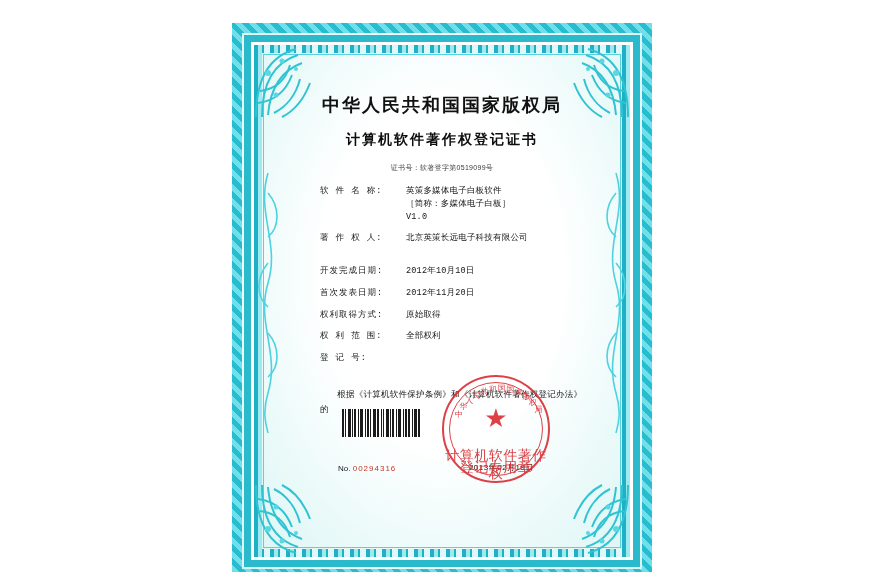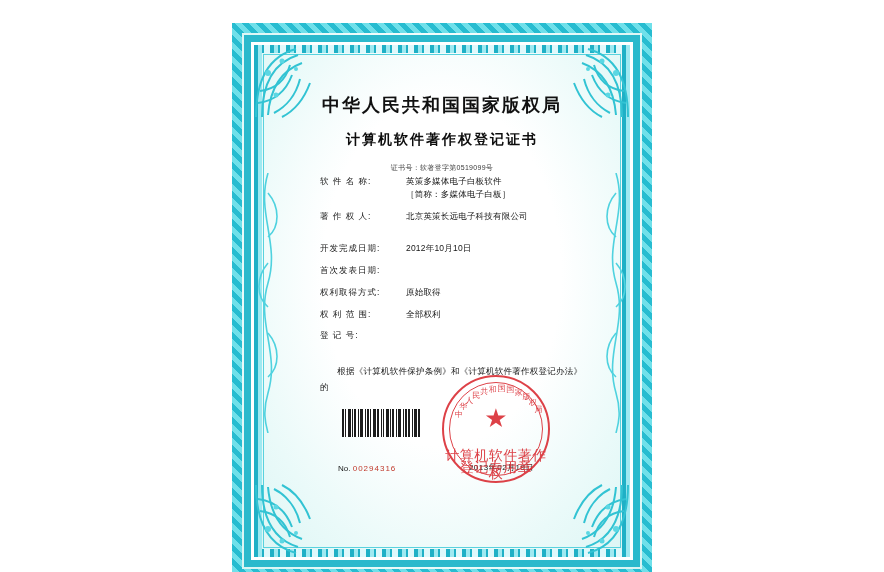--- a/index.html
+++ b/index.html
@@ -126,23 +126,24 @@
     text-align: center;
     font-size: 7px;
     color: #3a3a3a;
     margin-top: 14px;
     letter-spacing: .3px;
   }
   .cert-no-line .label { color: #3a3a3a; }
   .cert-no-line .value { color: #3a3a3a; }
 
   .fields {
-    margin-top: 2px;
+    margin-top: 12px;
     padding-left: 44px;
     padding-right: 20px;
+    font-family: Liberation Mono, monospace;
   }
   .field-row {
     display: flex;
     align-items: flex-start;
     margin-bottom: 9px;
     font-size: 8.5px;
     color: #1a1a1a;
     line-height: 1.5;
   }
   .field-label {
@@ -369,37 +370,39 @@
         <span class="label">证书号：</span><span class="value">软著登字第0519099号</span>
       </div>
 
       <div class="fields">
 
         <div class="field-row">
           <div class="field-label">软 件 名 称:</div>
           <div class="field-value">
             <span>英策多媒体电子白板软件</span>
             <span class="sub">［简称：多媒体电子白板］</span>
+            <span class="sub">V1.0</span>
           </div>
         </div>
 
         <div class="field-row">
           <div class="field-label">著 作 权 人:</div>
           <div class="field-value">北京英策长远电子科技有限公司</div>
         </div>
 
         <div class="gap-row"></div>
 
         <div class="field-row">
           <div class="field-label">开发完成日期:</div>
           <div class="field-value">2012年10月10日</div>
         </div>
 
         <div class="field-row">
           <div class="field-label">首次发表日期:</div>
+          <div class="field-value">2012年11月20日</div>
         </div>
 
         <div class="field-row">
           <div class="field-label">权利取得方式:</div>
           <div class="field-value">原始取得</div>
         </div>
 
         <div class="field-row">
           <div class="field-label">权 利 范 围:</div>
           <div class="field-value">全部权利</div>

